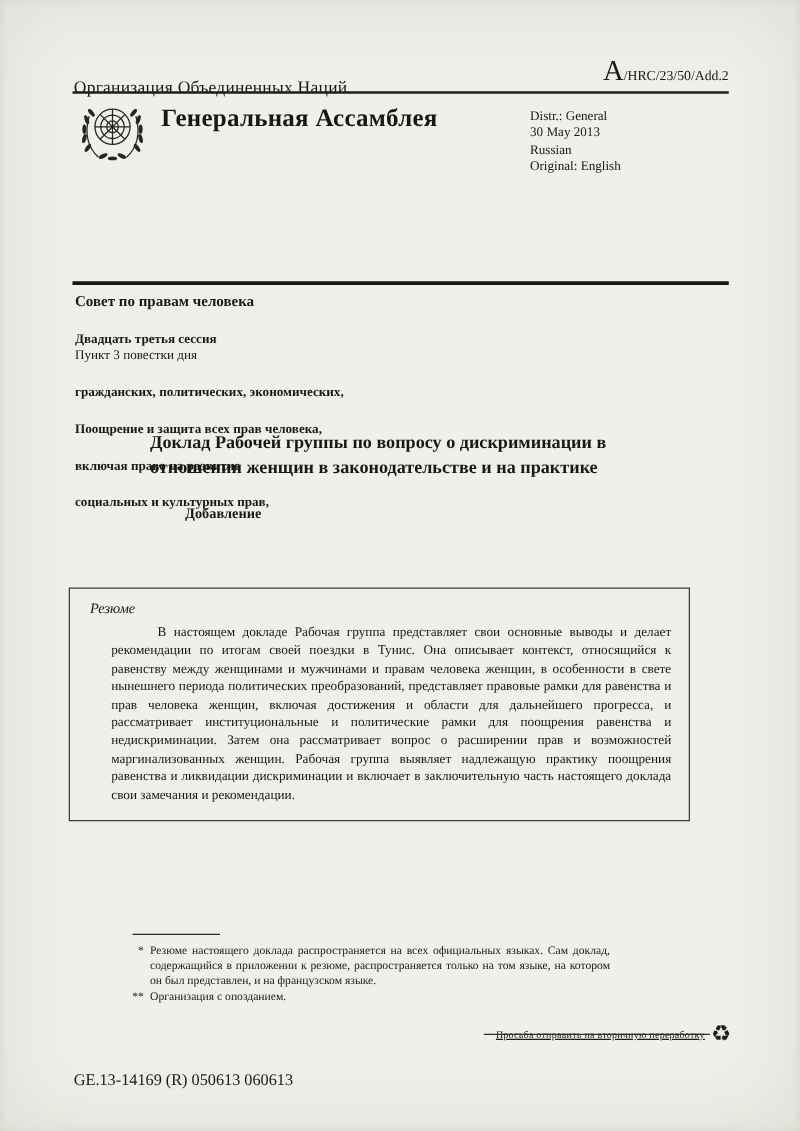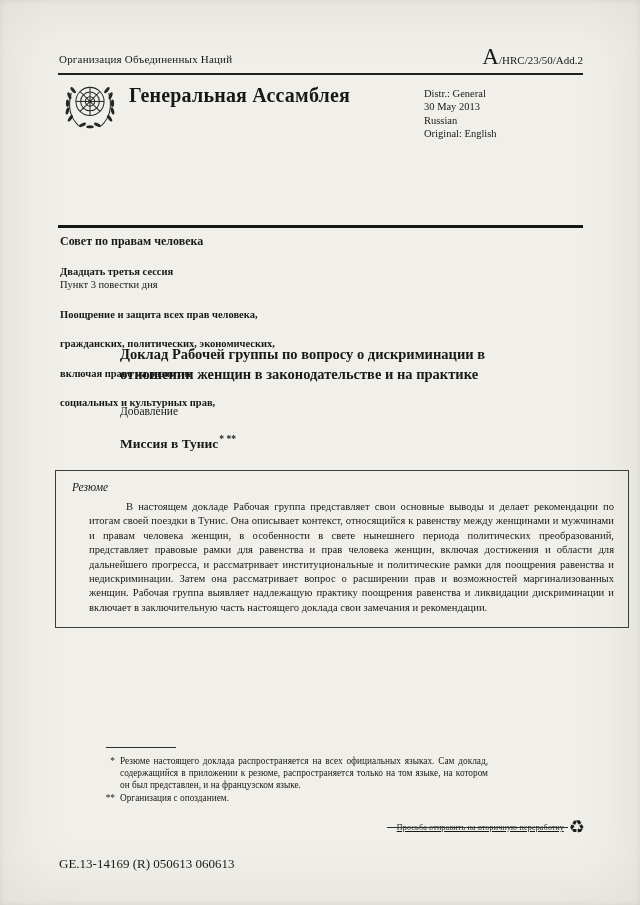--- a/index.html
+++ b/index.html
@@ -4,38 +4,38 @@
 <style>
   * { margin:0; padding:0; box-sizing:border-box; }
   html,body { width:640px; }
   body { font-family:"Liberation Serif", serif; background:#e8e7e0; }
   .page {
     position:relative; width:640px; height:905px;
     background:#f0efe9; color:#181818;
     box-shadow: inset 0 0 70px rgba(60,55,40,0.10), inset 0 0 6px rgba(0,0,0,0.08);
     overflow:hidden;
   }
-  .org { position:absolute; left:59px; top:53px; font-size:11px; letter-spacing:0.2px; }
+  .org { position:absolute; left:59px; top:63px; font-size:14px; letter-spacing:0.2px; }
   .docsym { position:absolute; right:57px; top:44px; display:flex; align-items:baseline; }
   .docsym .big { font-size:23px; font-weight:normal; }
   .docsym .rest { font-size:11px; }
   .rule-thin { position:absolute; left:58px; top:73px; width:525px; height:1.5px; background:#1f1f1f; }
   .emblem { position:absolute; left:60px; top:78px; }
   .masthead-title { position:absolute; left:129px; top:84px; font-size:20px; font-weight:bold; letter-spacing:0.2px; }
   .distr { position:absolute; left:424px; top:87px; font-size:10.5px; line-height:13.3px; }
   .rule-thick { position:absolute; left:58px; top:225px; width:525px; height:2.5px; background:#161616; }
   .session { position:absolute; left:60px; top:235px; font-size:10.5px; line-height:13.5px; }
   .session .l1 { font-size:12px; font-weight:bold; margin-bottom:2px; }
   .session .bold { font-weight:bold;margin-top:16px; }
   .title-block { position:absolute; left:120px; top:345px; width:402px; }
   .doc-title { font-size:14.5px; font-weight:bold; line-height:19.5px; }
-  .addendum { margin-top:21px; font-size:11.5px; font-weight:normal; }
+  .addendum { margin-top:21px; font-size:11.5px; font-weight:bold;margin-left:28px; }
   .mission { margin-top:17px; font-size:13.5px; font-weight:bold; }
   .mission sup { font-size:9.5px; font-weight:bold; margin-left:1px; }
-  .summary-box { position:absolute; left:55px; top:470px; width:574px; border:1px solid #3c3c3c; padding-bottom:12px; background:rgba(255,255,255,0.0); }
+  .summary-box { position:absolute; left:55px; top:470px; width:497px; border:1px solid #3c3c3c; padding-bottom:12px; background:rgba(255,255,255,0.0); }
   .summary-heading { margin:10px 0 0 16px; font-style:italic; font-size:11.5px; }
   .summary-body { margin:7px 14px 0 33px; font-size:10.6px; line-height:14.4px; text-align:justify; text-indent:37px; }
   .fn-rule { position:absolute; left:106px; top:747px; width:70px; height:1px; background:#2d2d2d; }
   .footnotes { position:absolute; left:102px; top:755px; width:386px; font-size:9.3px; line-height:12px; }
   .fn { display:flex; margin-bottom:1px; }
   .fn .marker { width:18px; text-align:right; padding-right:5px; flex:none; }
   .fn .fn-text { text-align:justify; }
   .footer-code { position:absolute; left:59px; top:856px; font-size:13px; }
   .recycle { position:absolute; right:55px; top:818px; display:flex; align-items:center; gap:3px; }
   .recycle .note { position:relative; font-size:8px; letter-spacing:0.2px; padding:0 2px;text-decoration:underline; }
@@ -96,32 +96,29 @@
     <div>Russian</div>
     <div>Original: English</div>
   </div>
 
   <div class="rule-thick"></div>
 
   <div class="session">
     <div class="l1">Совет по правам человека</div>
     <div class="bold">Двадцать третья сессия</div>
     <div>Пункт 3 повестки дня</div>
+    <div class="bold">гражданских, политических, экономических,</div>
     <div class="bold">Поощрение и защита всех прав человека,</div>
-    <div class="bold">гражданских, политических, экономических,</div>
     <div class="bold">включая право на развитие</div>
     <div class="bold">социальных и культурных прав,</div>
   </div>
 
   <div class="title-block">
     <div class="doc-title">Доклад Рабочей группы по вопросу о дискриминации в отношении женщин в законодательстве и на практике</div>
     <div class="addendum">Добавление</div>
-    <div class="mission">
-      <span>Миссия в Тунис</span><sup>* **</sup>
-    </div>
   </div>
 
   <div class="summary-box">
     <div class="summary-heading">Резюме</div>
     <div class="summary-body">В настоящем докладе Рабочая группа представляет свои основные выводы и делает рекомендации по итогам своей поездки в Тунис. Она описывает контекст, относящийся к равенству между женщинами и мужчинами и правам человека женщин, в особенности в свете нынешнего периода политических преобразований, представляет правовые рамки для равенства и прав человека женщин, включая достижения и области для дальнейшего прогресса, и рассматривает институциональные и политические рамки для поощрения равенства и недискриминации. Затем она рассматривает вопрос о расширении прав и возможностей маргинализованных женщин. Рабочая группа выявляет надлежащую практику поощрения равенства и ликвидации дискриминации и включает в заключительную часть настоящего доклада свои замечания и рекомендации.</div>
   </div>
 
   <div class="fn-rule"></div>
 
   <div class="footnotes">

